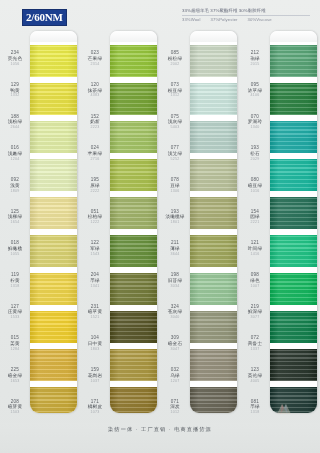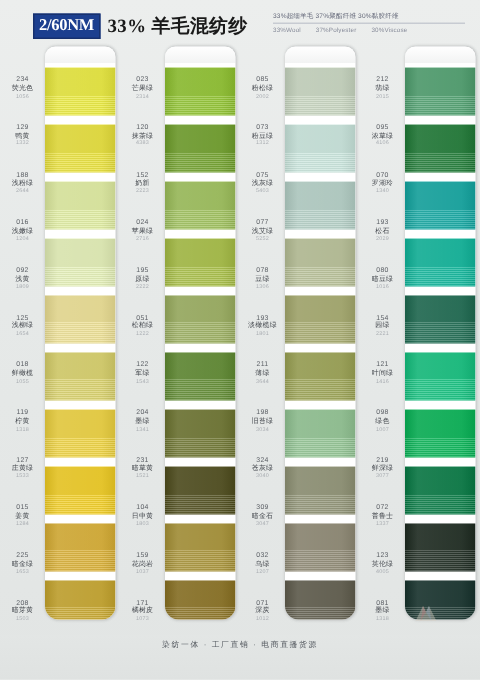--- a/index.html
+++ b/index.html
@@ -134,21 +134,20 @@
   }
 </style>
 </head>
 <body>
 
 <div class="page">
 
   <div class="header">
     <div class="title-wrap">
       <div class="badge">2/60NM</div>
-      <div class="title-main">33% 羊毛混纺纱</div>
     </div>
     <div class="compo">
       <div class="compo-cn">33%超细羊毛 37%聚酯纤维 30%黏胶纤维</div>
       <div class="compo-rule"></div>
       <div class="compo-en">
         <span>33%Wool</span>
         <span>37%Polyester</span>
         <span>30%Viscose</span>
       </div>
     </div>

